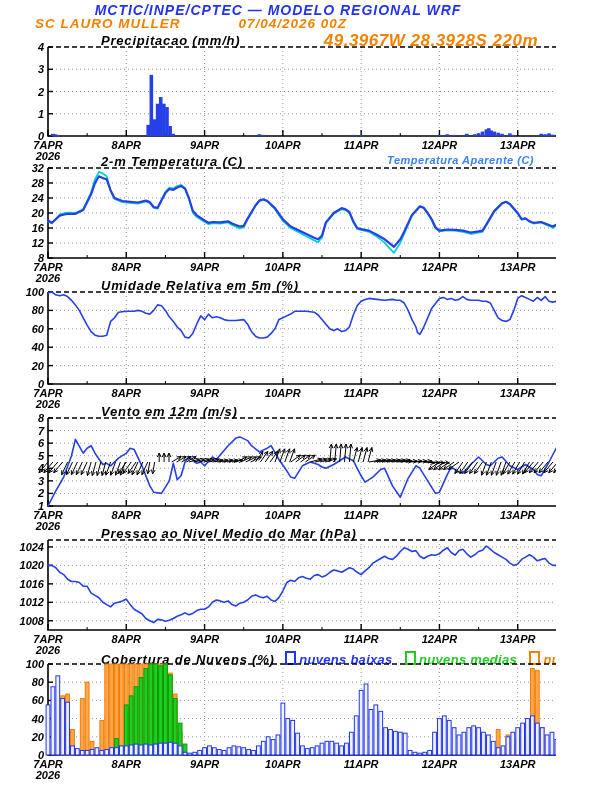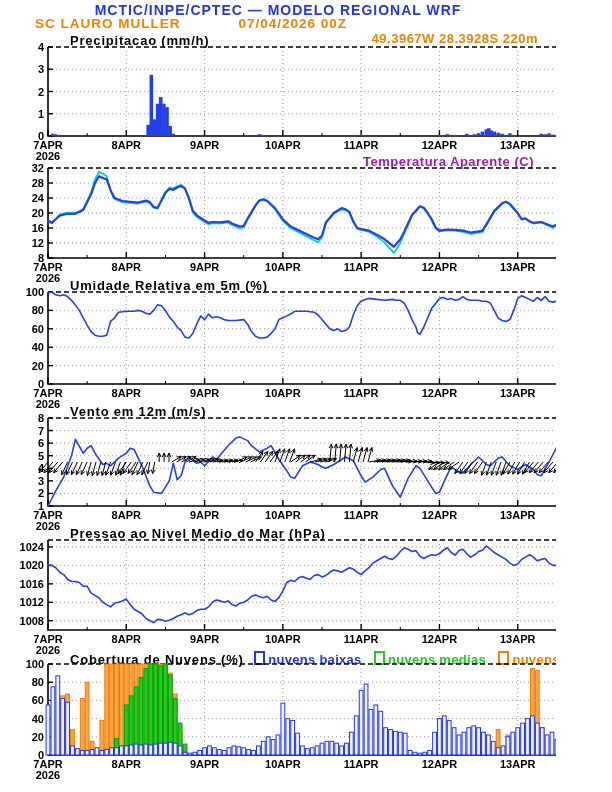--- a/index.html
+++ b/index.html
@@ -1,42 +1,43 @@
 <!DOCTYPE html>
 <html><head>
 <meta charset="utf-8">
 <style>
   html,body{margin:0;padding:0;background:#ffffff;}
   #page{position:relative;width:556px;height:792px;background:#fff;overflow:hidden;
-        font-family:"Liberation Sans","DejaVu Sans",sans-serif;}
+        font-family:"Liberation Sans","DejaVu Sans",sans-serif;font-style:italic;}
   .abs{position:absolute;white-space:nowrap;}
   .hdr1{font-size:14px;font-weight:bold;letter-spacing:1px;color:#2334ee;left:0;right:0;text-align:center;top:2px;}
   .hdr2{font-size:13.5px;font-weight:bold;letter-spacing:1px;color:#f28200;top:16px;left:35px;text-align:center;}
   .run{margin-left:58px;}
-  .loc{font-size:13px;font-weight:bold;letter-spacing:.5px;color:#f28200;top:31px;right:18px;}
-  .ptitle{font-size:13px;font-weight:bold;letter-spacing:.8px;color:#000;}
-  .cyanleg{font-size:13px;font-weight:bold;letter-spacing:.5px;color:#a21caf;margin-left:20px;}
+  .loc{font-size:17px;font-weight:bold;letter-spacing:.5px;color:#f28200;top:31px;right:18px;}
+  .ptitle{font-size:13px;font-weight:bold;letter-spacing:.8px;color:#000;margin-left:31px;}
+  .cyanleg{font-size:11px;font-weight:bold;letter-spacing:.5px;color:#3b82f6;margin-left:20px;}
   .legitem{font-size:13px;font-weight:bold;letter-spacing:.3px;}
   .sq{display:inline-block;width:7px;height:10px;border:2px solid;background:#fff;
       vertical-align:-1px;margin-right:3px;}
   svg{position:absolute;left:0;top:0;}
   svg text{font-family:"Liberation Sans","DejaVu Sans",sans-serif;font-weight:bold;}
 </style>
 </head>
 <body>
 
 <div id="page">
 
   <div class="abs hdr1">MCTIC/INPE/CPTEC — MODELO REGIONAL WRF</div>
   <div class="abs hdr2">
     <span>SC LAURO MULLER</span><span class="run">07/04/2026 00Z</span>
   </div>
   <div class="abs loc">49.3967W 28.3928S 220m</div>
 
   <div class="abs ptitle" style="top:33px;left:70px">Precipitacao (mm/h)</div>
+  <div class="abs ptitle" style="top:154px;left:70px">2-m Temperatura (C)</div>
   <div class="abs cyanleg" style="top:154px;right:22px">Temperatura Aparente (C)</div>
   <div class="abs ptitle" style="top:278px;left:70px">Umidade Relativa em 5m (%)</div>
   <div class="abs ptitle" style="top:404px;left:70px">Vento em 12m (m/s)</div>
   <div class="abs" style="top:650px;left:70px">
     <span class="ptitle">Cobertura de Nuvens (%)</span>
     <span class="legitem" style="color:#2334ee;margin-left:6px"><span class="sq" style="border-color:#2334ee"></span><span>nuvens baixas</span></span>
     <span class="legitem" style="color:#22cc22;margin-left:8px"><span class="sq" style="border-color:#22cc22"></span><span>nuvens medias</span></span>
     <span class="legitem" style="color:#f28200;margin-left:8px"><span class="sq" style="border-color:#f28200"></span><span>nuvens altas</span></span>
   </div>
 

